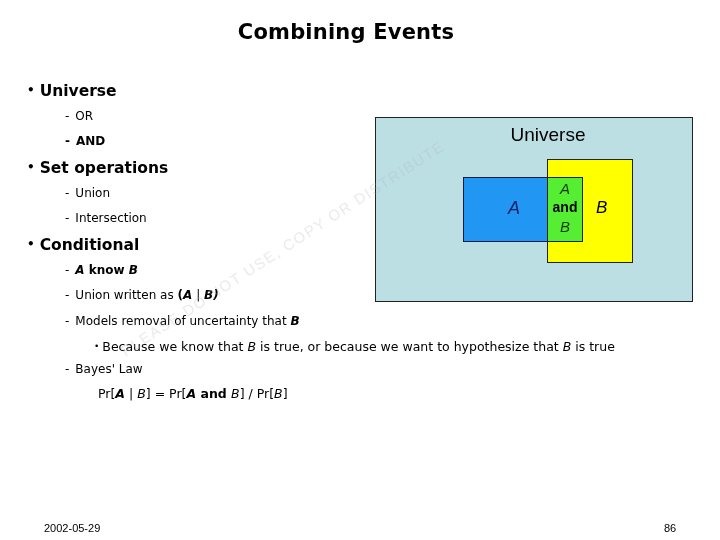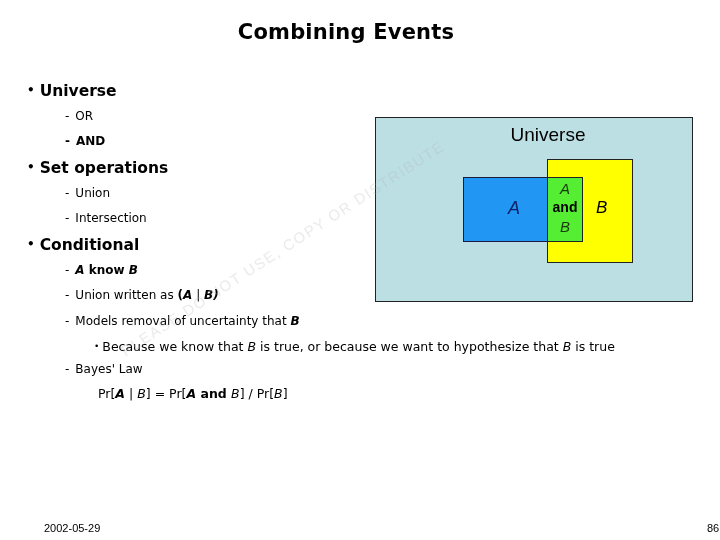--- a/index.html
+++ b/index.html
@@ -122,13 +122,13 @@
   <div class="lblAB">
     <span class="it" style="display:block;">A</span>
     <span class="and">and</span>
     <span class="it" style="display:block;">B</span>
   </div>
 </div>
 
 <div class="watermark">PLEASE DO NOT USE, COPY OR DISTRIBUTE</div>
 
 <div class="footer" style="left:44px;">2002-05-29</div>
-<div class="footer" style="left:664px;margin-left:43px;">86</div>
+<div class="footer" style="left:664px;">86</div>
 
 </body></html>

